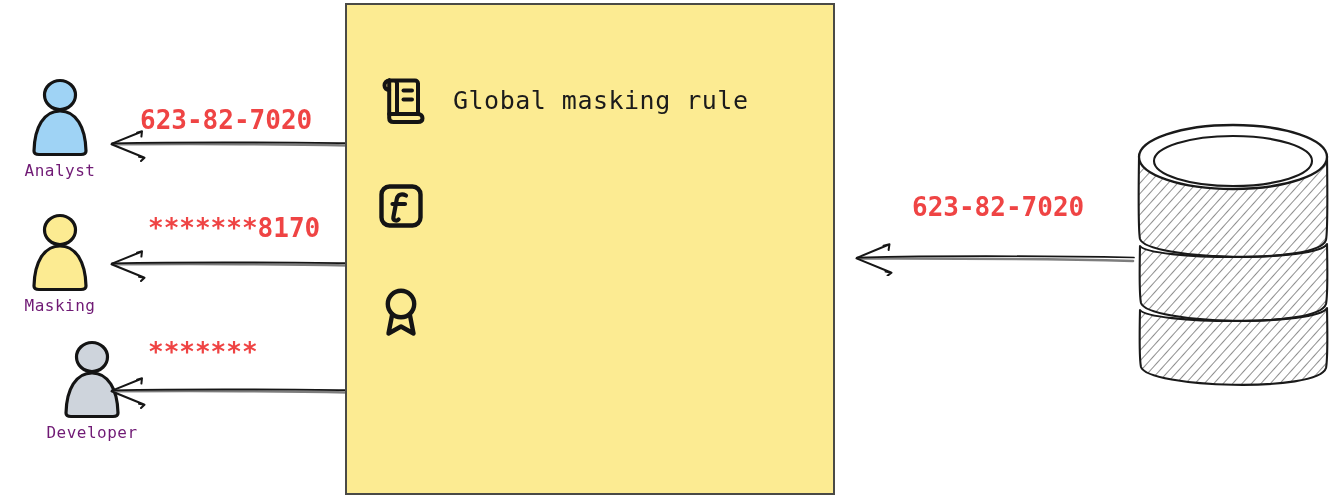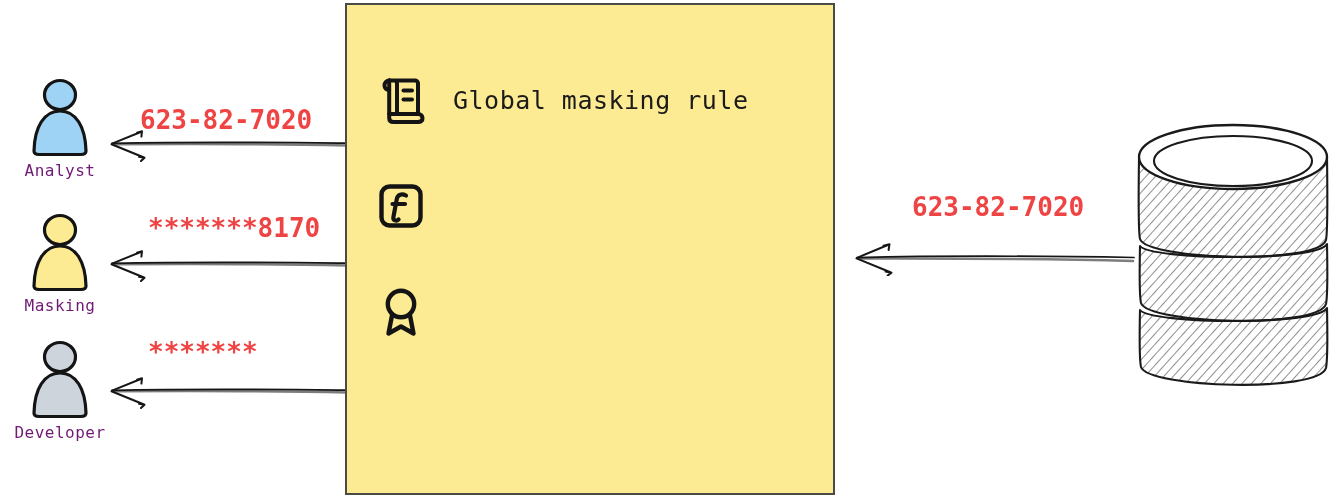--- a/index.html
+++ b/index.html
@@ -31,21 +31,21 @@
     font-family: "DejaVu Sans Mono", "Liberation Mono", monospace;
     font-size: 16px;
     letter-spacing: 0.5px;
     color: #701a75;
     margin-top: 1px;
     white-space: nowrap;
   }
 
   .actor-analyst   { left: 0px;  top: 78px;  }
   .actor-support   { left: 0px;  top: 213px; }
-  .actor-developer { left: 0px;  top: 340px; }
+  .actor-developer { left: 0px;  top: 340px; padding-left: 32px; }
 
   
   .flow-arrow {
     position: absolute;
   }
   .arrow-label {
     position: absolute;
     font-family: "DejaVu Sans Mono", "Liberation Mono", monospace;
     font-size: 26px;
     font-weight: bold;

